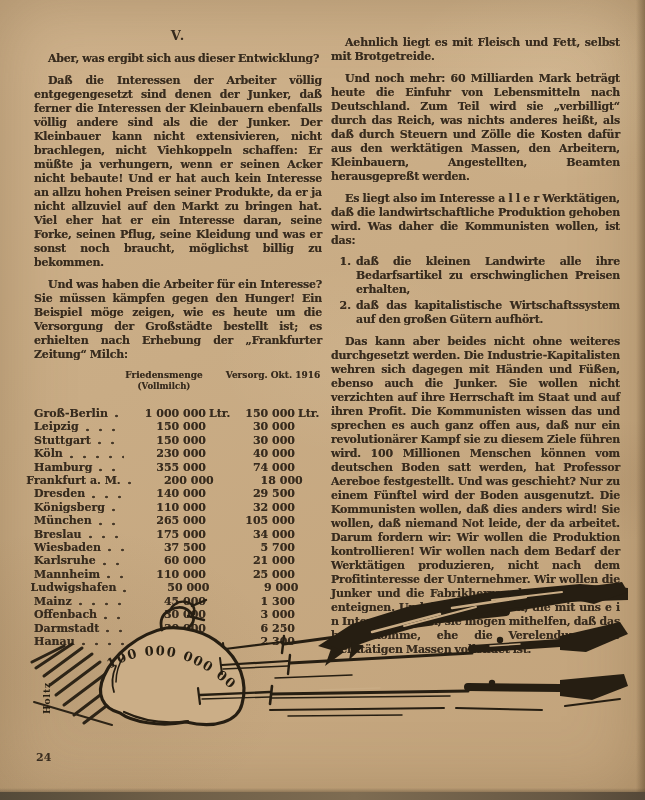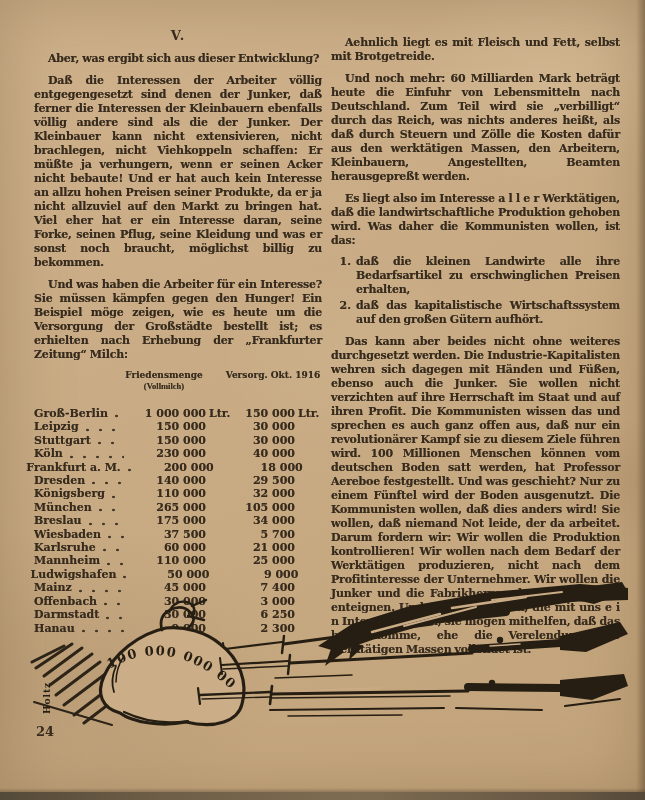--- a/index.html
+++ b/index.html
@@ -34,34 +34,34 @@
   .list-block{margin:2px 0 7px 2px;}
   .list-item{display:flex;font-size:11px;line-height:14px;font-weight:bold;margin:0 0 2px 0;
     text-shadow:0 0 .4px rgba(55,43,30,.55);}
   .li-num{flex:none;width:18px;text-align:right;padding-right:5px;}
   .li-text{flex:1;text-align:justify;letter-spacing:-0.2px;word-spacing:-0.5px;}
   .milk-table{margin-top:8px;font-weight:bold;text-shadow:0 0 .4px rgba(55,43,30,.55);}
   .mt-header{display:flex;font-size:9px;line-height:10.5px;margin-bottom:16px;justify-content:space-between;}
   .mt-h-spacer{flex:1;}
   .mt-h-peace{width:120px;text-align:center;}
   .mt-h-oct{width:98px;text-align:center;}
-  .mt-h-sub{display:block;font-size:8.5px;font-family:Liberation Serif, serif;}
+  .mt-h-sub{display:block;font-size:8.5px;}
   .mt-row{display:flex;align-items:baseline;font-size:11px;line-height:13.4px;justify-content:center;}
   .mt-city{white-space:nowrap;flex:none;}
   .mt-dots{
     flex:1;min-width:4px;align-self:flex-end;height:8px;margin:0 4px 2px 7px;
     background-image:radial-gradient(circle at 1.5px 6px, rgba(55,43,30,.9) 1.05px, transparent 1.6px);
     background-size:13px 8px;background-repeat:repeat-x;background-position:0 0;
   }
   .mt-num{flex:none;width:78px;text-align:right;white-space:nowrap;}
   .mt-unit{flex:none;width:22px;padding-left:3px;white-space:nowrap;}
   .mt-num2{flex:none;width:64px;text-align:right;white-space:nowrap;}
   .mt-unit2{flex:none;width:24px;padding-left:3px;white-space:nowrap;}
   .illustration{position:absolute;left:20px;top:582px;width:608px;height:198px;}
-  .page-number{position:absolute;left:36px;top:724px;font-size:13px;font-weight:bold;}
+  .page-number{position:absolute;left:36px;top:751px;font-size:11px;font-weight:bold;}
   .edge-right{position:absolute;right:0;top:0;bottom:0;width:9px;
     background:linear-gradient(to left, rgba(94,72,44,.5), rgba(94,72,44,0));pointer-events:none;}
   .edge-bottom{position:absolute;left:0;right:0;bottom:0;height:8px;
     background:linear-gradient(to right,#544a39,#6e5e47 25%,#7e6c52 55%,#665743 88%,#554838);
     pointer-events:none;}
   .edge-bottom-soft{position:absolute;left:0;right:0;bottom:8px;height:4px;
     background:linear-gradient(to top, rgba(60,48,32,.30), rgba(60,48,32,0));pointer-events:none;}
 </style>
 </head>
 <body>
@@ -120,20 +120,28 @@
 
           <div class="mt-row">
             <span class="mt-city">Köln</span>
             <span class="mt-dots"></span>
             <span class="mt-num">230 000</span>
             <span class="mt-unit"></span>
             <span class="mt-num2">40 000</span>
             <span class="mt-unit2"></span>
           </div>
 
+          <div class="mt-row">
+            <span class="mt-city">Hamburg</span>
+            <span class="mt-dots"></span>
+            <span class="mt-num">355 000</span>
+            <span class="mt-unit"></span>
+            <span class="mt-num2">74 000</span>
+            <span class="mt-unit2"></span>
+          </div>
 
           <div class="mt-row">
             <span class="mt-city">Frankfurt a. M.</span>
             <span class="mt-dots"></span>
             <span class="mt-num">200 000</span>
             <span class="mt-unit"></span>
             <span class="mt-num2">18 000</span>
             <span class="mt-unit2"></span>
           </div>
 
@@ -207,21 +215,21 @@
             <span class="mt-unit"></span>
             <span class="mt-num2">9 000</span>
             <span class="mt-unit2"></span>
           </div>
 
           <div class="mt-row">
             <span class="mt-city">Mainz</span>
             <span class="mt-dots"></span>
             <span class="mt-num">45 000</span>
             <span class="mt-unit"></span>
-            <span class="mt-num2">7 400</span>
+            <span class="mt-num2">1 300</span>
             <span class="mt-unit2"></span>
           </div>
 
           <div class="mt-row">
             <span class="mt-city">Offenbach</span>
             <span class="mt-dots"></span>
             <span class="mt-num">30 000</span>
             <span class="mt-unit"></span>
             <span class="mt-num2">3 000</span>
             <span class="mt-unit2"></span>

